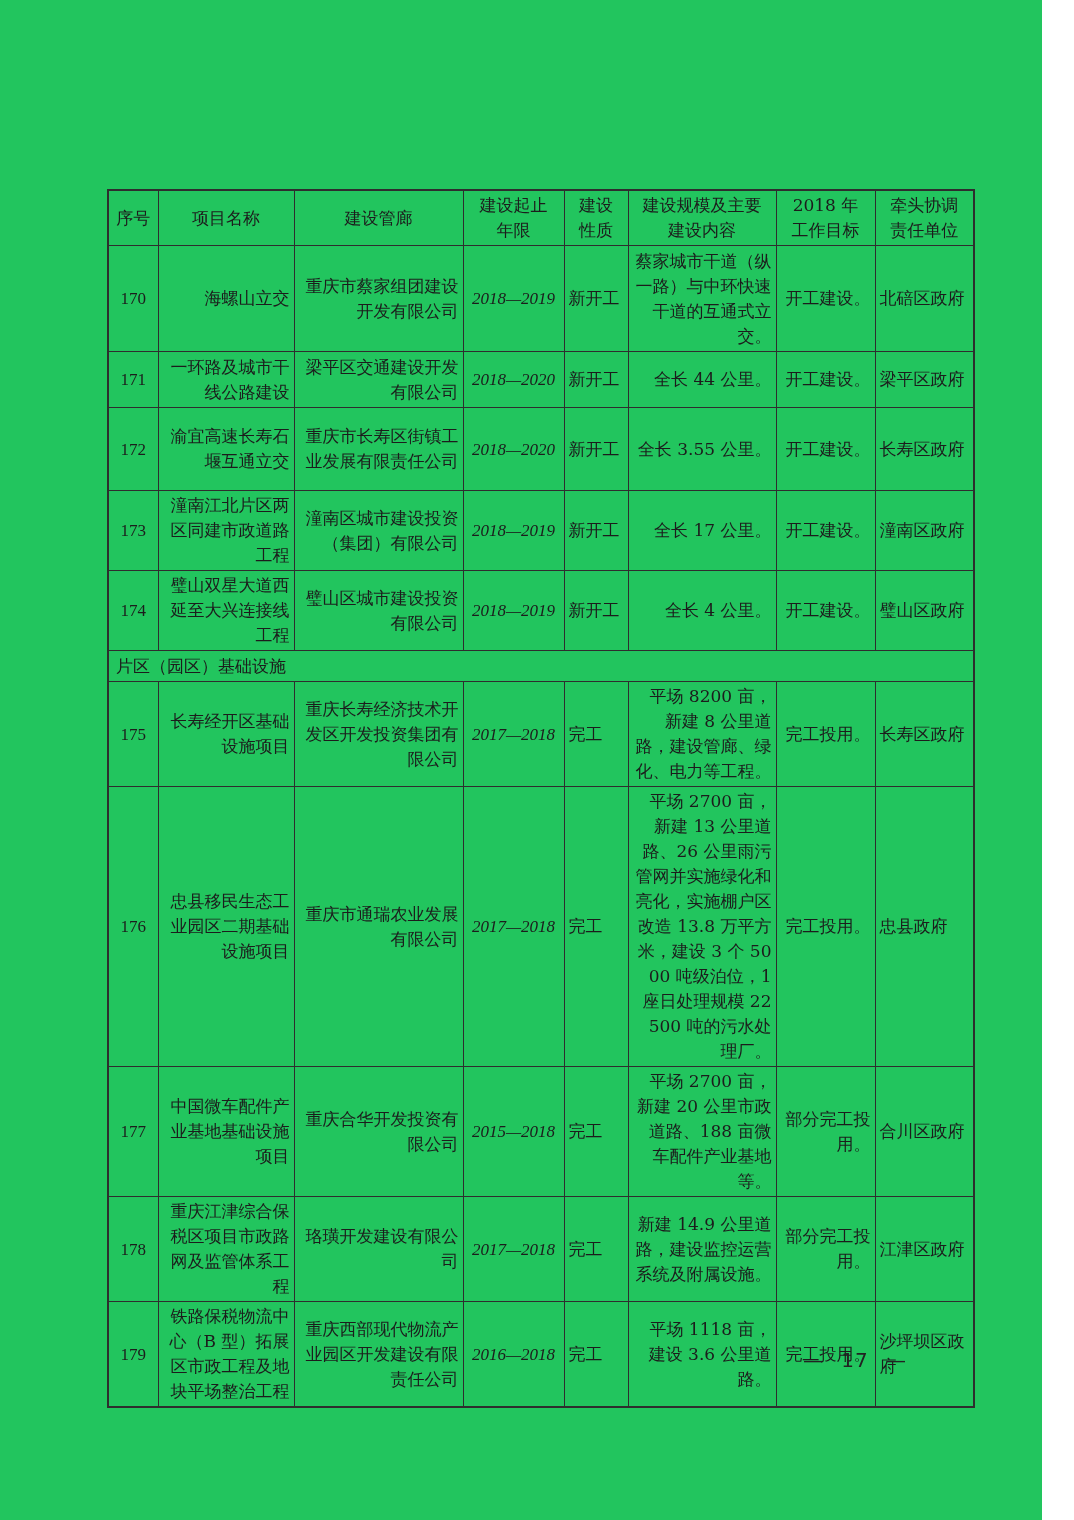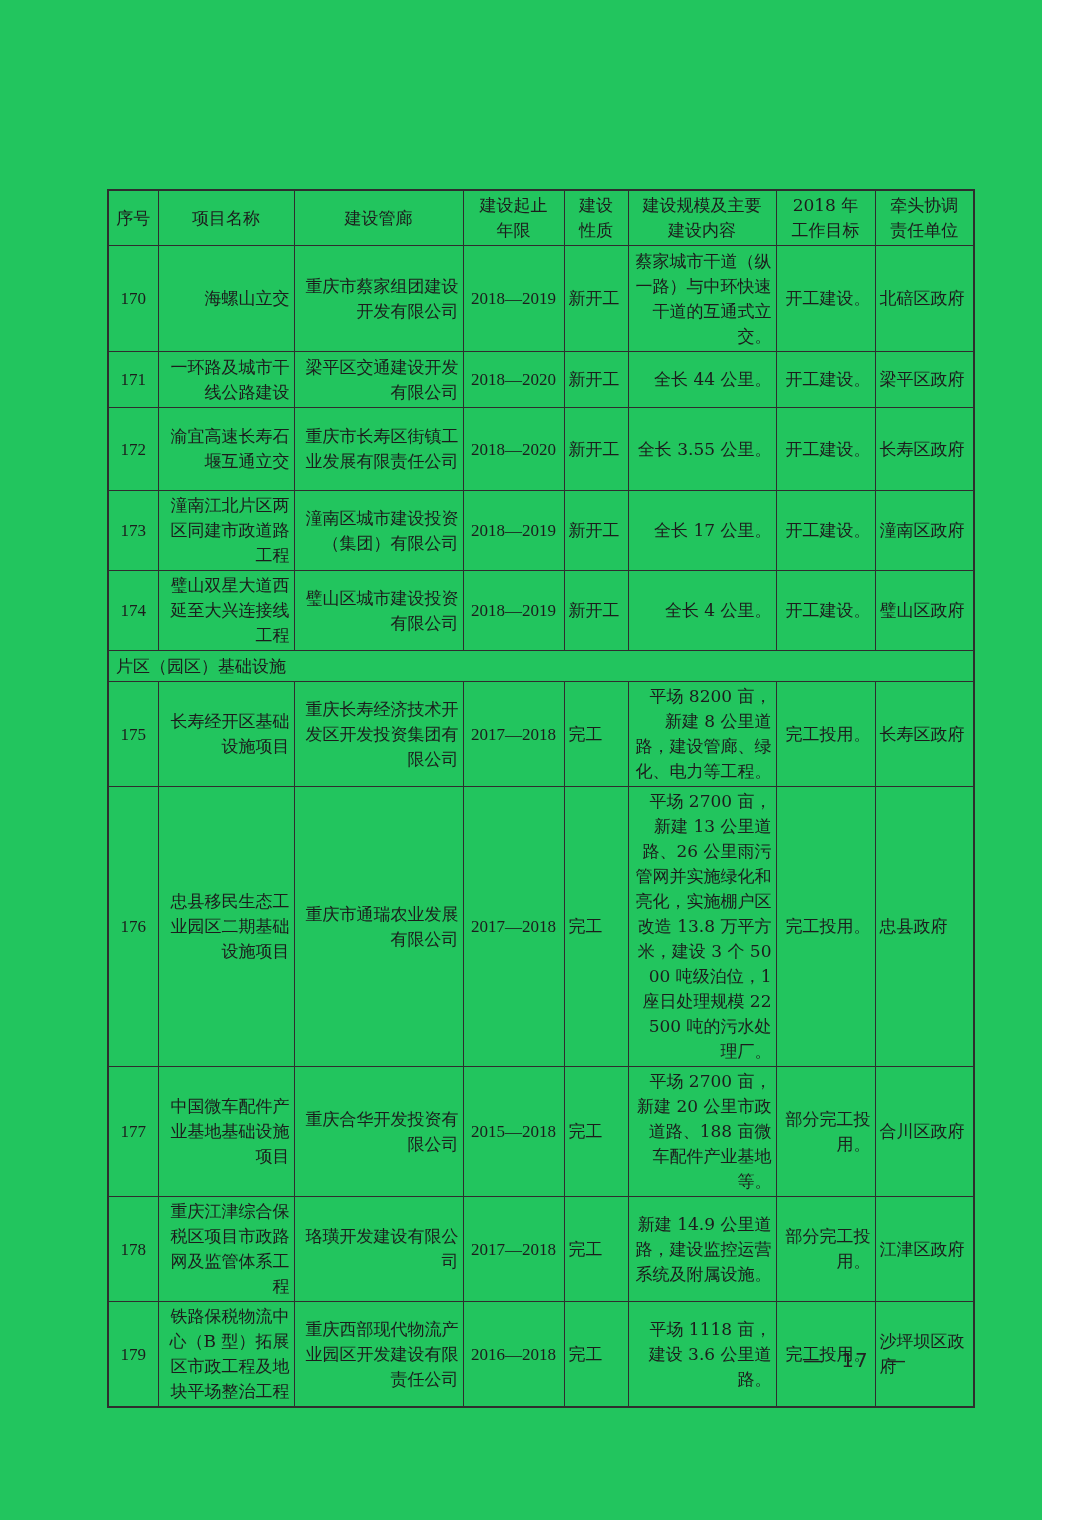--- a/index.html
+++ b/index.html
@@ -31,21 +31,21 @@
     font-size: 17px;
     line-height: 25px;
     padding: 2px 4px;
     vertical-align: middle;
     overflow: hidden;
     word-break: break-all;
   }
   th.c { text-align: center; white-space: pre-line; }
   td.center { text-align: left; }
   td.left { text-align: right; }
-  td.years { text-align: center; white-space: nowrap; font-family: "Liberation Serif", "DejaVu Serif", serif; font-size: 18px; }
+  td.years { text-align: center; white-space: nowrap; font-family: "Liberation Serif", "DejaVu Serif", serif; font-size: 18px; font-style: italic; }
   td.num { text-align: center; font-family: "Liberation Serif", "DejaVu Serif", serif; font-size: 18px; }
   tr.hdr  { height: 44px; }
   tr.r0 { height: 106px; }
   tr.r1 { height: 56px;  }
   tr.r2 { height: 83px;  }
   tr.r3 { height: 79px;  }
   tr.r4 { height: 80px;  }
   tr.secrow { height: 31px; }
   tr.secrow td { text-align: left; padding-left: 7px; }
   tr.r5 { height: 104px; }

